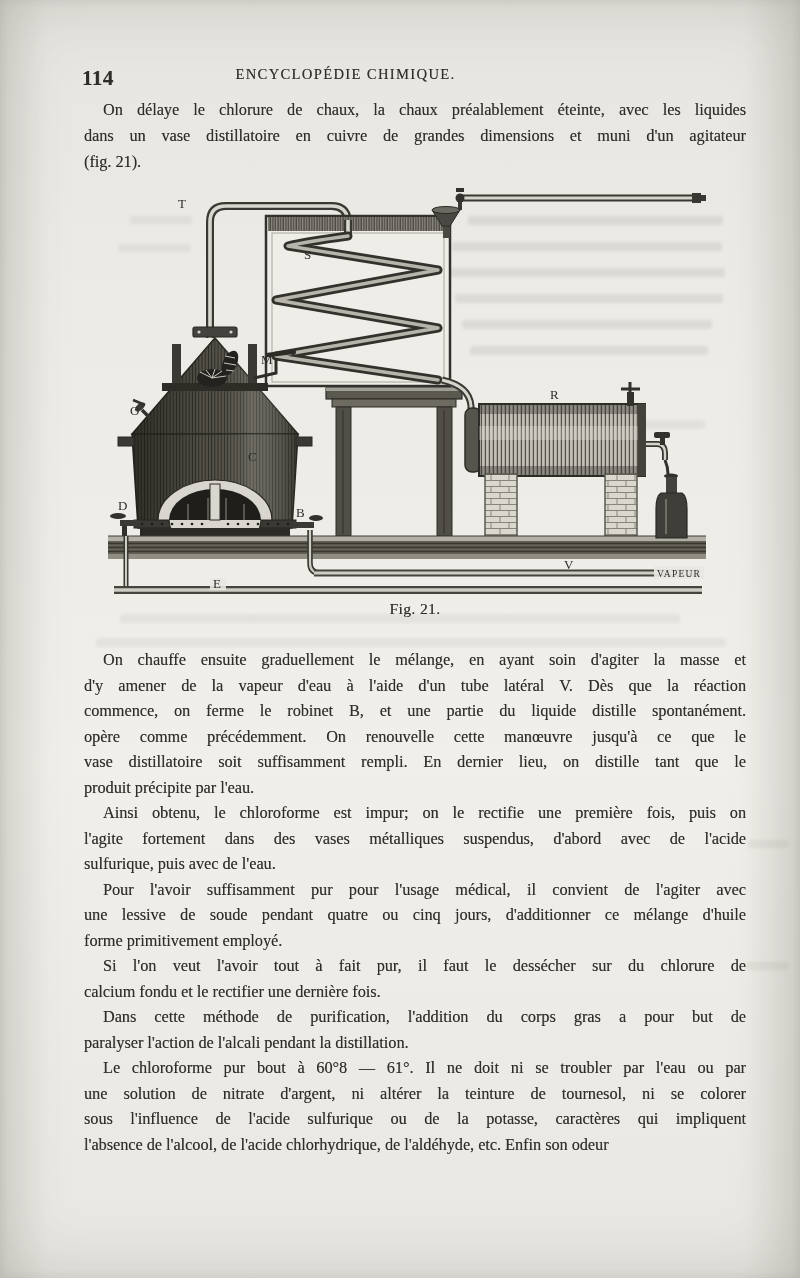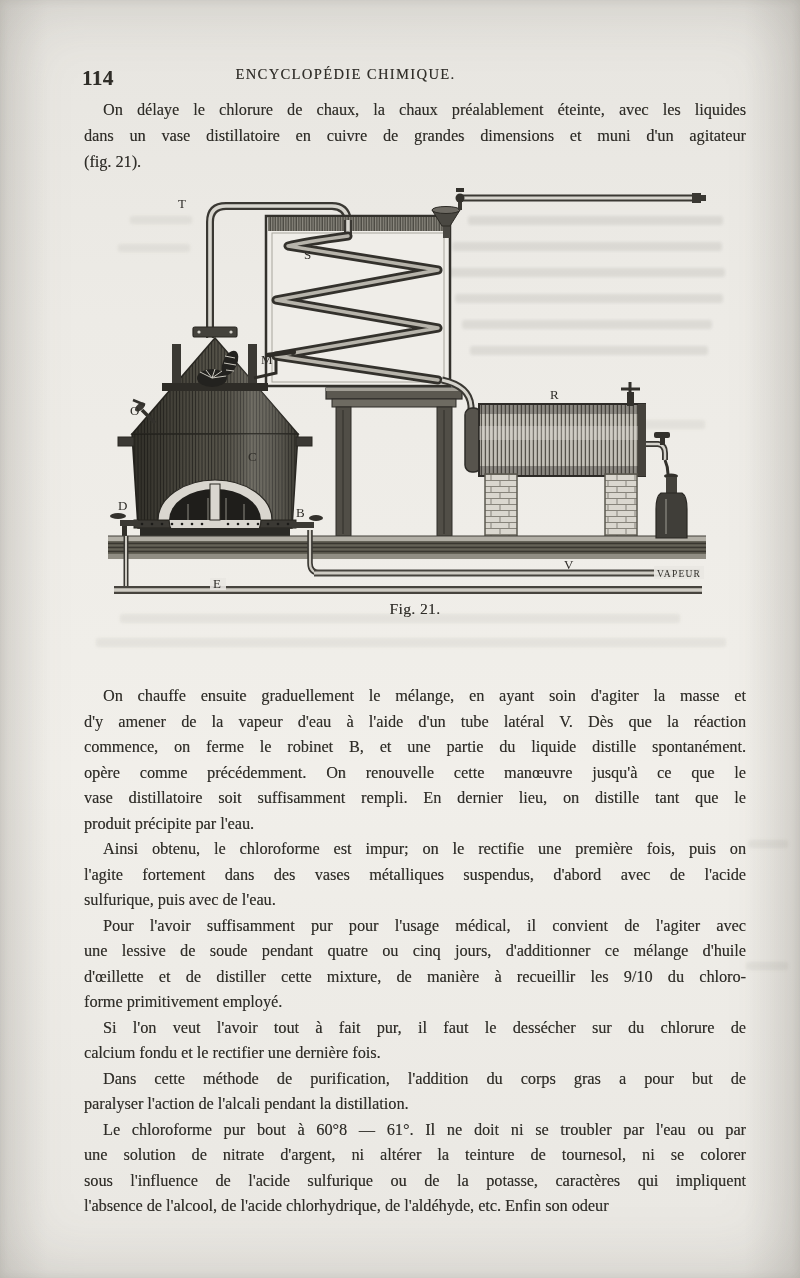--- a/index.html
+++ b/index.html
@@ -11,21 +11,21 @@
       linear-gradient(180deg,#e7e5e0 0%,#edebe6 25%,#f1efea 60%,#e9e7e2 100%);
     box-shadow: inset 0 0 70px rgba(92,87,76,0.22), inset 0 0 10px rgba(92,87,76,0.12);
     font-family:"Liberation Serif","DejaVu Serif",serif;
     color:#2f2d28;
   }
   .pageno{position:absolute;top:66px;left:82px;font-size:21px;letter-spacing:0.5px;font-weight:bold;}
   .header{position:absolute;top:66px;left:0;width:691px;text-align:center;font-size:14.5px;letter-spacing:1.4px;}
   .ink{text-shadow:0.3px 0.3px 0.35px rgba(43,40,35,0.45);}
   .paras{position:absolute;left:84px;width:662px;font-size:16.2px;}
   #intro-paras{top:97px;line-height:26px;}
-  #body-paras{top:684px;line-height:25.5px;}
+  #body-paras{top:648px;line-height:25.5px;}
   .para{margin:0;}
   .tline{text-align:justify;text-align-last:justify;overflow:hidden;}
   #intro-paras .tline{height:26px;}
   #body-paras .tline{height:25.5px;}
   .tline.lastline{text-align-last:left;}
   .tline.indent{text-indent:19px;}
   .caption{position:absolute;top:600px;left:84px;width:662px;text-align:center;font-size:15.5px;letter-spacing:0.4px;font-family:Liberation Serif, serif;}
   .figure-wrap{position:absolute;left:108px;top:186px;width:600px;height:415px;}
   .figure-wrap svg{display:block;width:600px;height:415px;}
   .noise{position:absolute;background:rgba(110,106,97,0.13);filter:blur(1.8px);border-radius:3px;pointer-events:none;}
@@ -271,21 +271,20 @@
         <div class="tline lastline">produit précipite par l'eau.</div>
       </div>
       <div class="para">
         <div class="tline indent">Ainsi obtenu, le chloroforme est impur; on le rectifie une première fois, puis on</div>
         <div class="tline">l'agite fortement dans des vases métalliques suspendus, d'abord avec de l'acide</div>
         <div class="tline lastline">sulfurique, puis avec de l'eau.</div>
       </div>
       <div class="para">
         <div class="tline indent">Pour l'avoir suffisamment pur pour l'usage médical, il convient de l'agiter avec</div>
         <div class="tline">une lessive de soude pendant quatre ou cinq jours, d'additionner ce mélange d'huile</div>
-        <div class="tline">d'œillette et de distiller cette mixture, de manière à recueillir les 9/10 du chloro-</div>
         <div class="tline lastline">forme primitivement employé.</div>
       </div>
       <div class="para">
         <div class="tline indent">Si l'on veut l'avoir tout à fait pur, il faut le dessécher sur du chlorure de</div>
         <div class="tline lastline">calcium fondu et le rectifier une dernière fois.</div>
       </div>
       <div class="para">
         <div class="tline indent">Dans cette méthode de purification, l'addition du corps gras a pour but de</div>
         <div class="tline lastline">paralyser l'action de l'alcali pendant la distillation.</div>
       </div>

